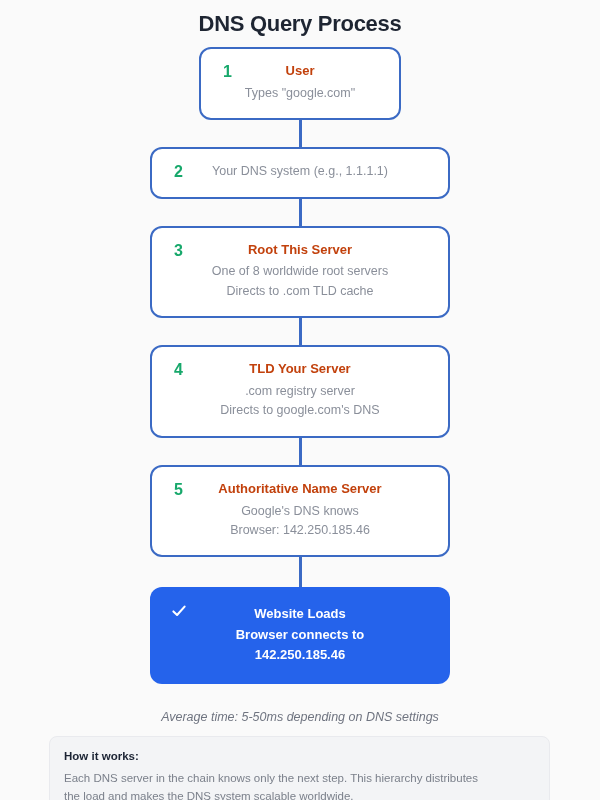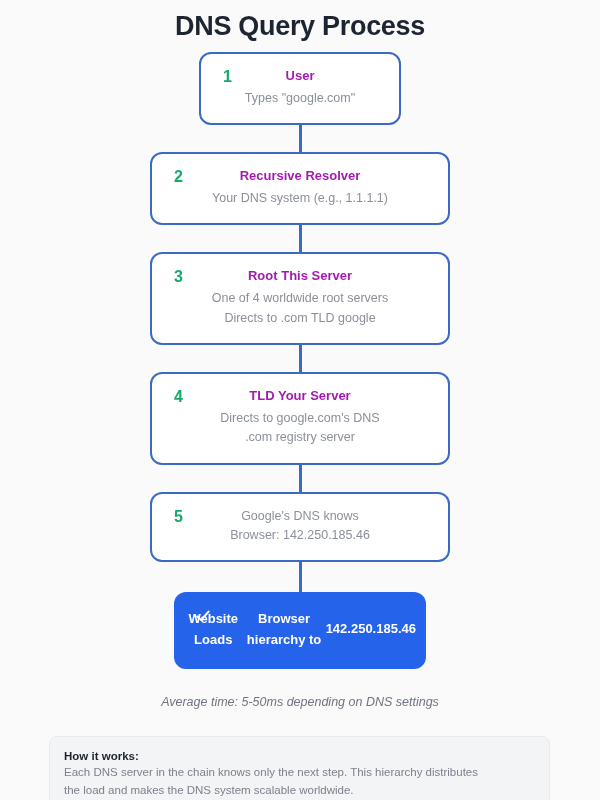--- a/index.html
+++ b/index.html
@@ -13,21 +13,21 @@
   body {
     background: #fafafa;
     font-family: "Liberation Sans", sans-serif;
     color: #1f2430;
     position: relative;
   }
 
   
   .page-title {
     text-align: center;
-    font-size: 27px;
+    font-size: 22px;
     font-weight: bold;
     color: #1e2532;
     letter-spacing: -0.3px;
     padding-top: 11px;
   }
 
   
   .flow {
     width: 600px;
     display: flex;
@@ -77,40 +77,40 @@
     top: 13px;
     font-size: 16px;
     font-weight: bold;
     color: #17a86b;
     line-height: 1.2;
   }
 
   .step-title {
     font-size: 13px;
     font-weight: bold;
-    color: #a21caf;
+    color: #c2410c;
     line-height: 1.45;
     margin-bottom: 3px;
   }
 
   .step-line {
     font-size: 12.5px;
     color: #8a8f9a;
     line-height: 1.55;
   }
 
   
   .result {
     position: relative;
-    width: 252px;
+    width: 300px;
     background: #2563eb;
     border-radius: 12px;
     padding: 17px 10px 19px 10px;
     display: flex;
-    flex-direction: row;
+    flex-direction: column;
     align-items: center;
     justify-content: center;
     text-align: center;
   }
 
   .result-check {
     position: absolute;
     left: 21px;
     top: 16px;
     width: 16px;
@@ -144,20 +144,21 @@
     background: #f3f4f6;
     border: 1px solid #e9eaee;
     border-radius: 8px;
     padding: 11px 14px 13px 14px;
   }
 
   .info-title {
     font-size: 11.5px;
     font-weight: bold;
     color: #1b2333;
+    margin-bottom: 6px;
     line-height: 1.4;
   }
 
   .info-body {
     font-size: 11.5px;
     color: #7b808b;
     line-height: 1.55;
     max-width: 420px;
   }
 </style>
@@ -171,58 +172,58 @@
   <div class="step narrow">
     <span class="step-num">1</span>
     <div class="step-title">User</div>
     <div class="step-line">Types "google.com"</div>
   </div>
 
   <div class="connector c1"></div>
 
   <div class="step wide">
     <span class="step-num">2</span>
-    <div class="step-title">Recursive Resolver</div>
     <div class="step-line">Your DNS system (e.g., 1.1.1.1)</div>
   </div>
 
   <div class="connector c2"></div>
 
   <div class="step wide">
     <span class="step-num">3</span>
     <div class="step-title">Root This Server</div>
-    <div class="step-line">One of 4 worldwide root servers</div>
-    <div class="step-line">Directs to .com TLD google</div>
+    <div class="step-line">One of 8 worldwide root servers</div>
+    <div class="step-line">Directs to .com TLD cache</div>
   </div>
 
   <div class="connector c3"></div>
 
   <div class="step wide">
     <span class="step-num">4</span>
     <div class="step-title">TLD Your Server</div>
+    <div class="step-line">.com registry server</div>
     <div class="step-line">Directs to google.com's DNS</div>
-    <div class="step-line">.com registry server</div>
   </div>
 
   <div class="connector c4"></div>
 
   <div class="step wide">
     <span class="step-num">5</span>
+    <div class="step-title">Authoritative Name Server</div>
     <div class="step-line">Google's DNS knows</div>
     <div class="step-line">Browser: 142.250.185.46</div>
   </div>
 
   <div class="connector c5"></div>
 
   <div class="result">
     <svg class="result-check" viewBox="0 0 20 20">
       <path d="M3 10.5 L7.6 15 L17 4.5" fill="none" stroke="#ffffff" stroke-width="2.6" stroke-linecap="round" stroke-linejoin="round"></path>
     </svg>
     <div class="result-line">Website Loads</div>
-    <div class="result-line">Browser hierarchy to</div>
+    <div class="result-line">Browser connects to</div>
     <div class="result-line">142.250.185.46</div>
   </div>
 
 </div>
 
 <div class="footnote">Average time: 5-50ms depending on DNS settings</div>
 
 <div class="info-card">
   <div class="info-title">How it works:</div>
   <div class="info-body">Each DNS server in the chain knows only the next step. This hierarchy distributes the load and makes the DNS system scalable worldwide.</div>

